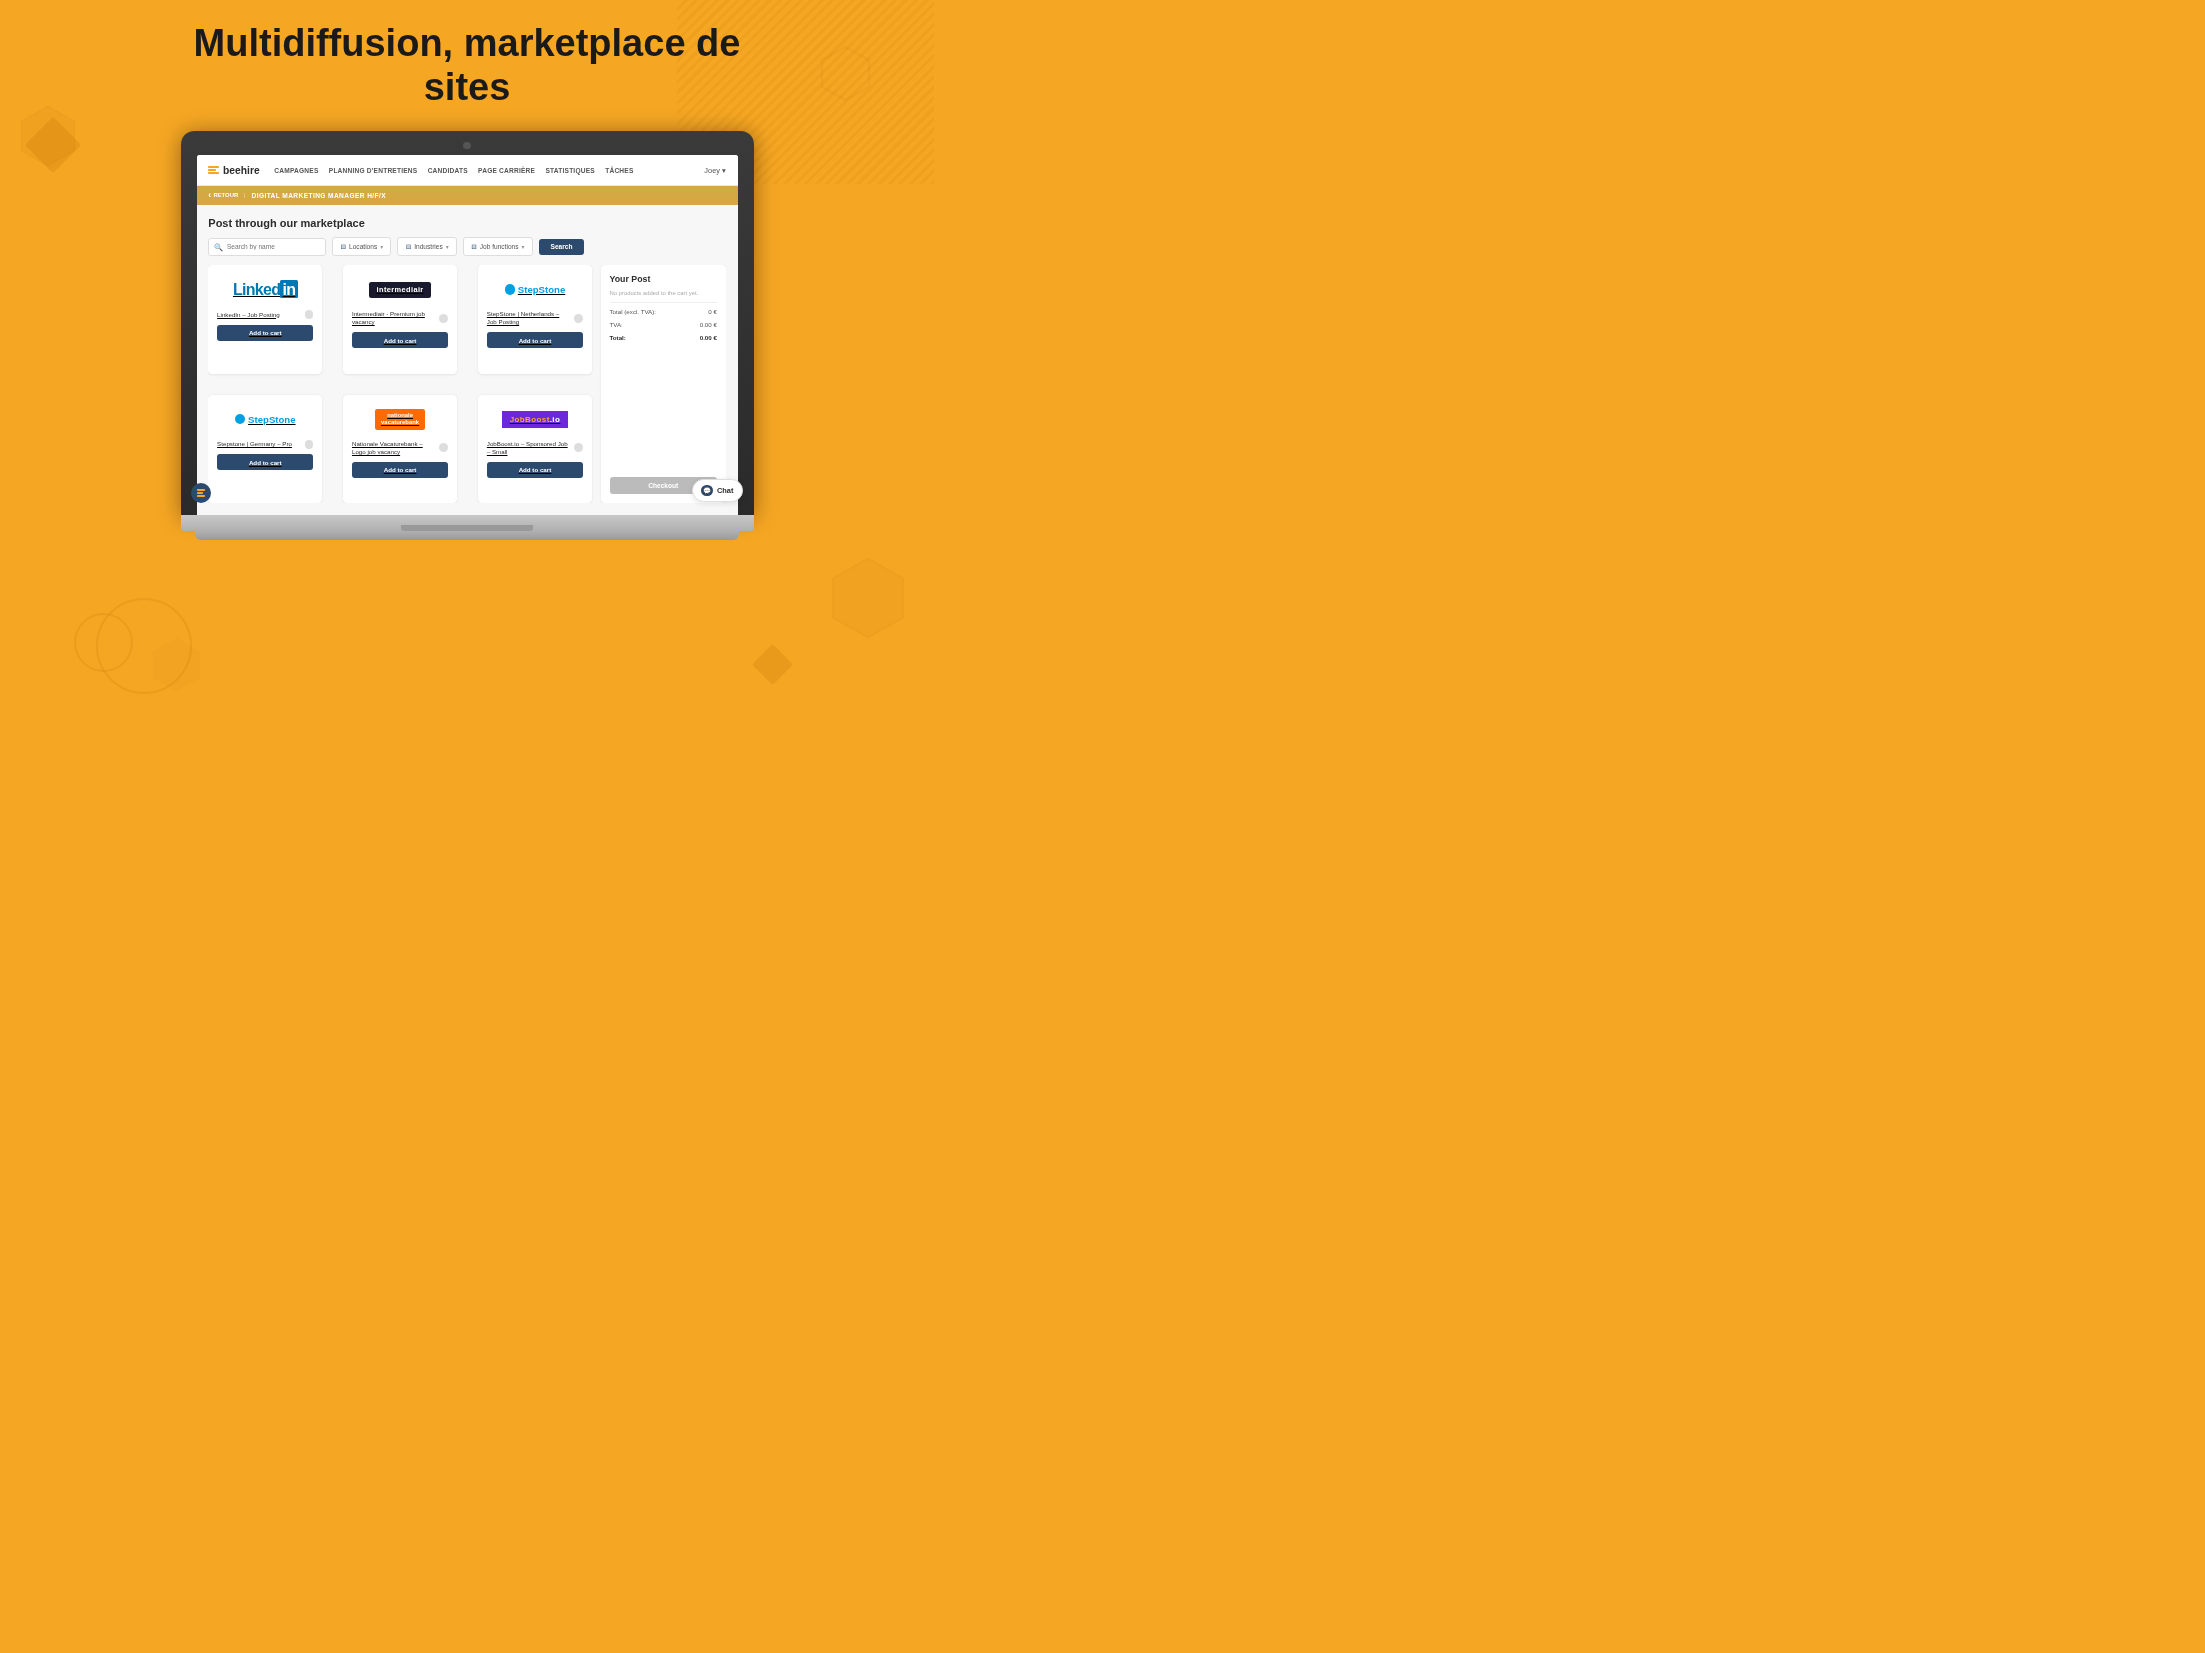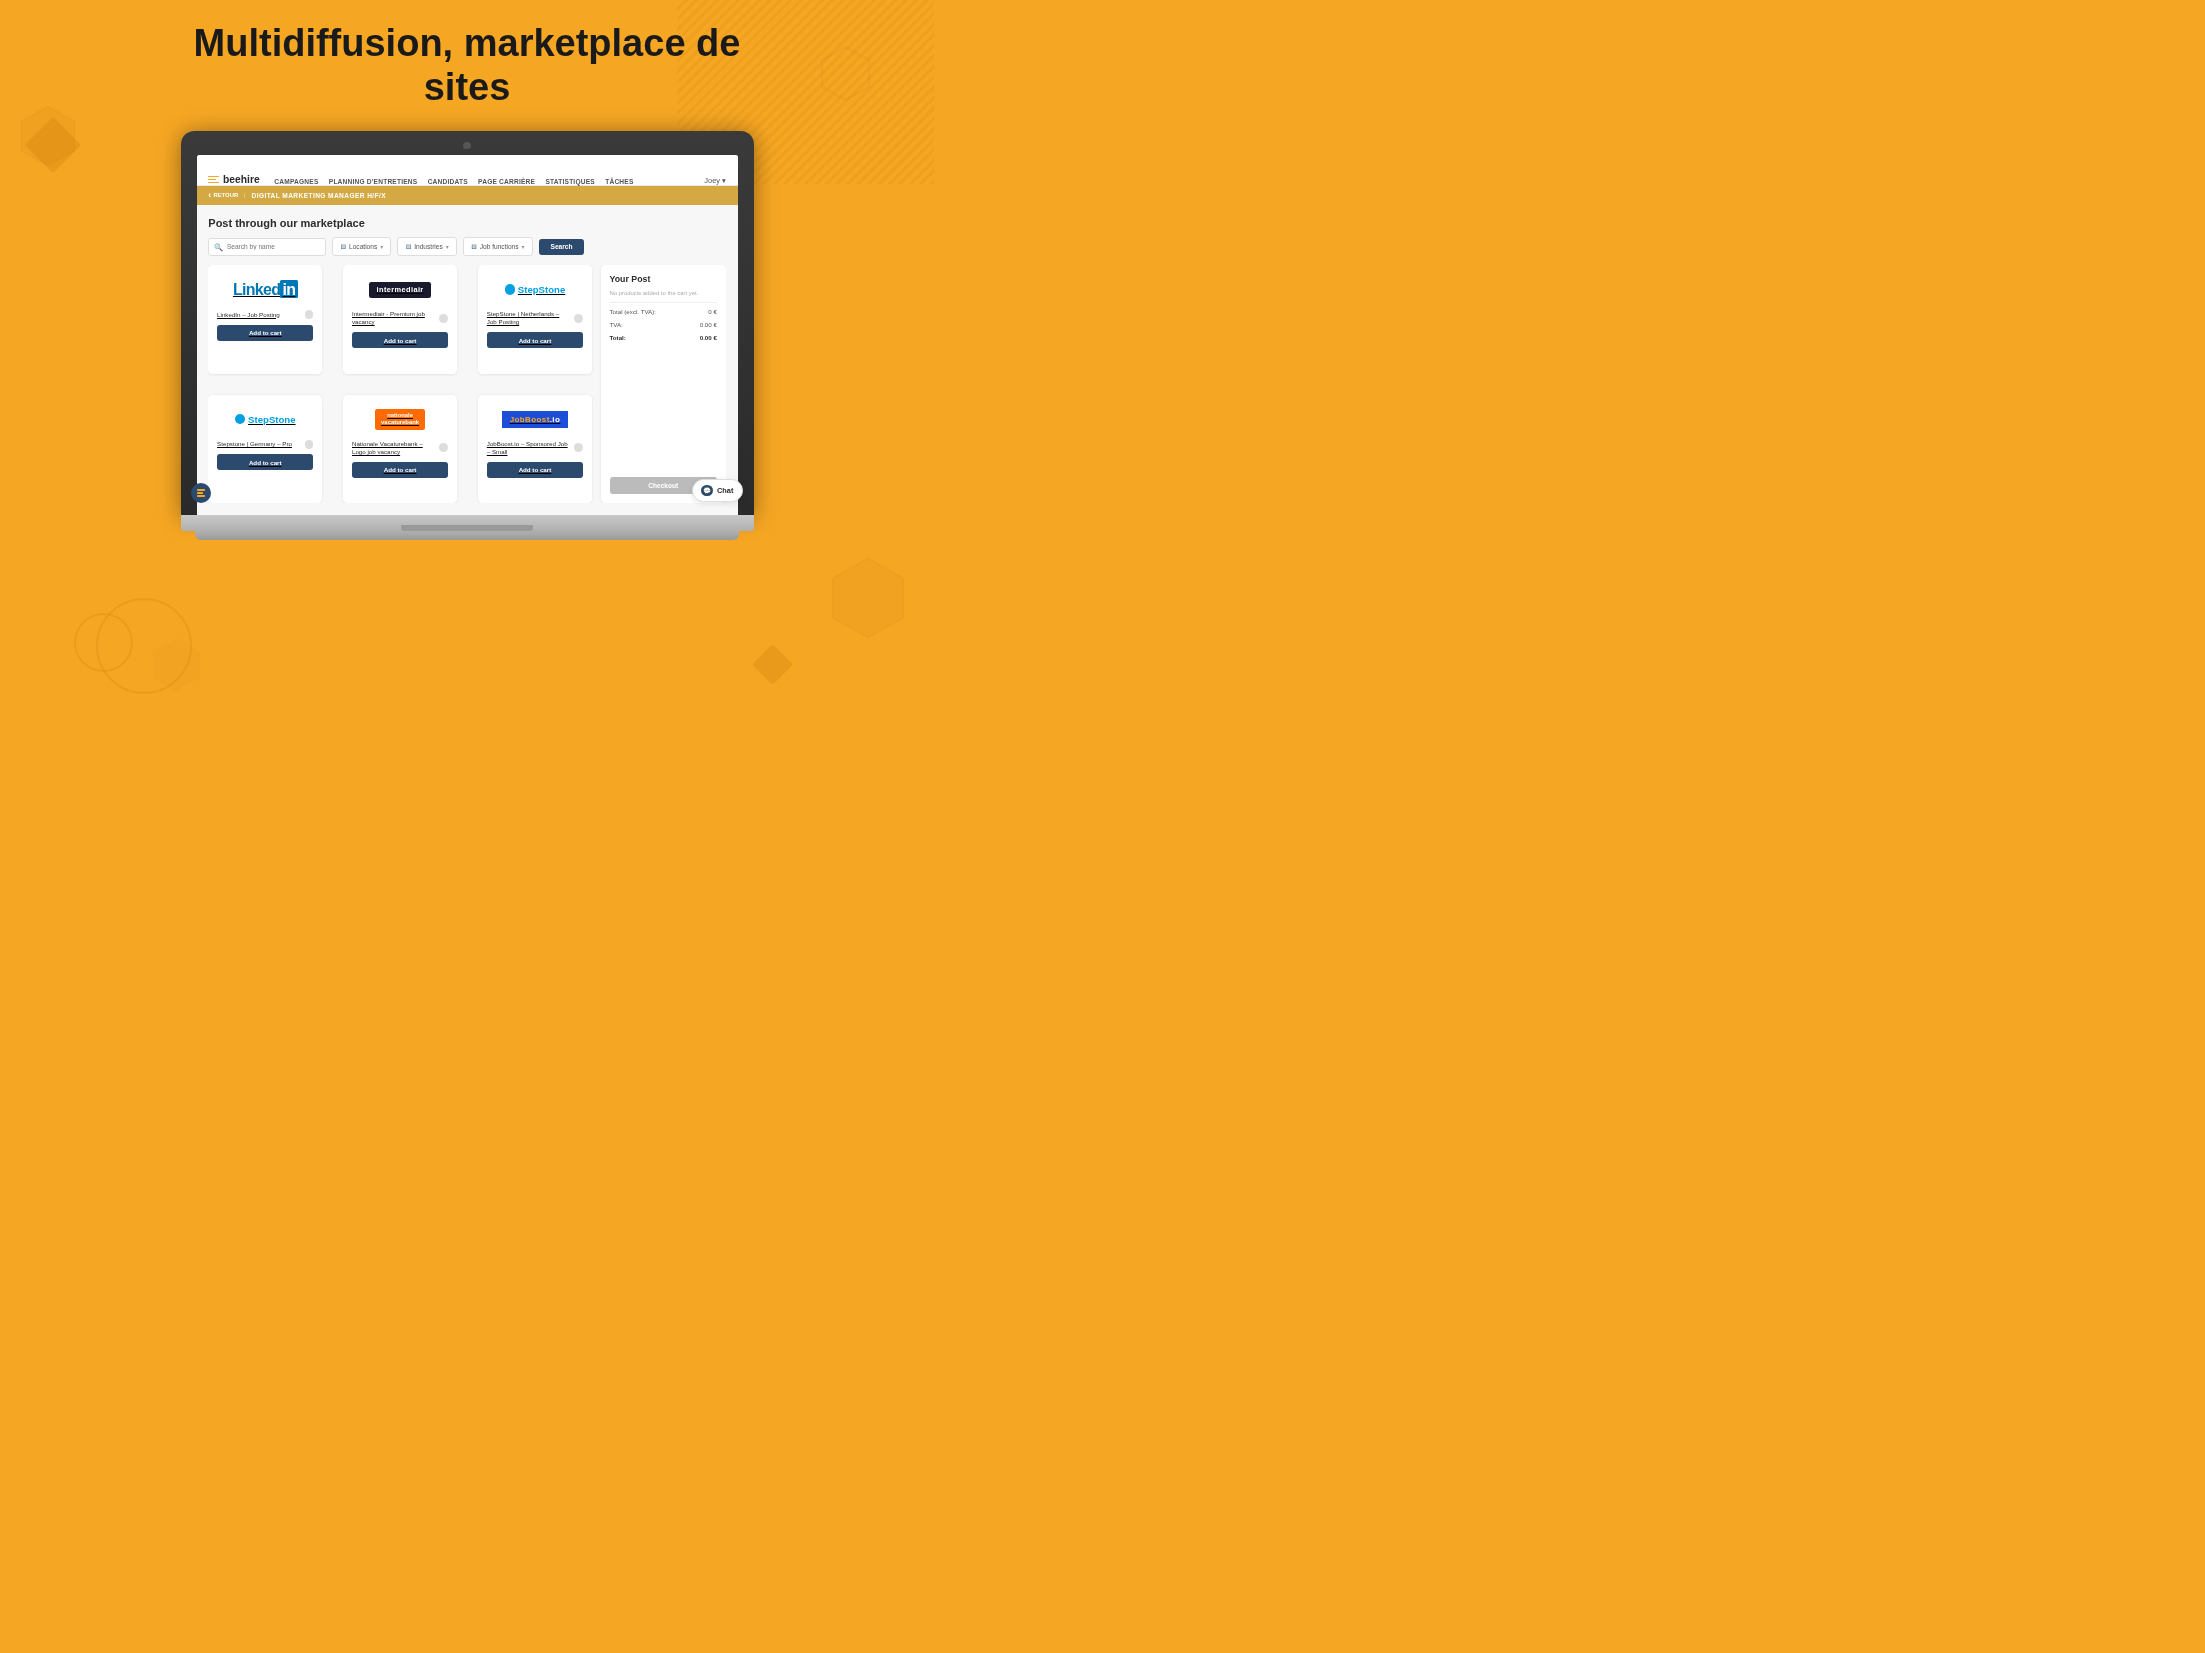--- a/index.html
+++ b/index.html
@@ -121,21 +121,21 @@
       flex-direction: column;
       font-size: 8px;
     }
 
     
     .navbar {
       background: #fff;
       border-bottom: 0.7px solid #e8e8e8;
       padding: 0 11.8px;
       display: flex;
-      align-items: flex-end;
+      align-items: center;
       height: 31px;
       flex-shrink: 0;
     }
     .nav-logo {
       display: flex;
       align-items: center;
       gap: 4.4px;
       margin-right: 14.7px;
     }
     .nav-logo-icon {
@@ -357,21 +357,21 @@
       border-radius: 50%;
       position: relative;
     }
     .stepstone-logo-text {
       font-size: 9.6px;
       font-weight: 700;
       color: #00a0e3;
     }
 
     .jobboost-logo {
-      background: #1d4ed8;
+      background: #6d28d9;
       color: #F5A623;
       font-size: 8px;
       font-weight: 800;
       padding: 4.4px 7.4px;
       border-radius: 0;
       letter-spacing: 0.4px;
     }
     .jobboost-logo span {
       color: #fff;
     }

